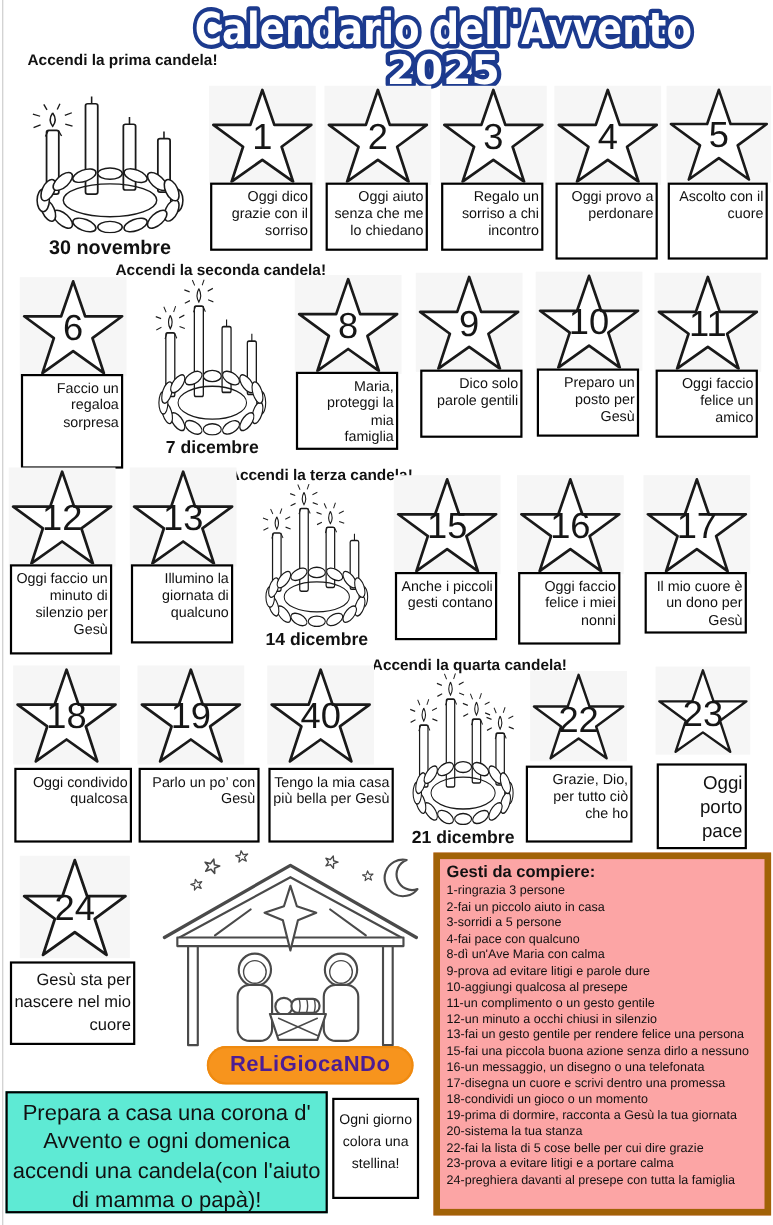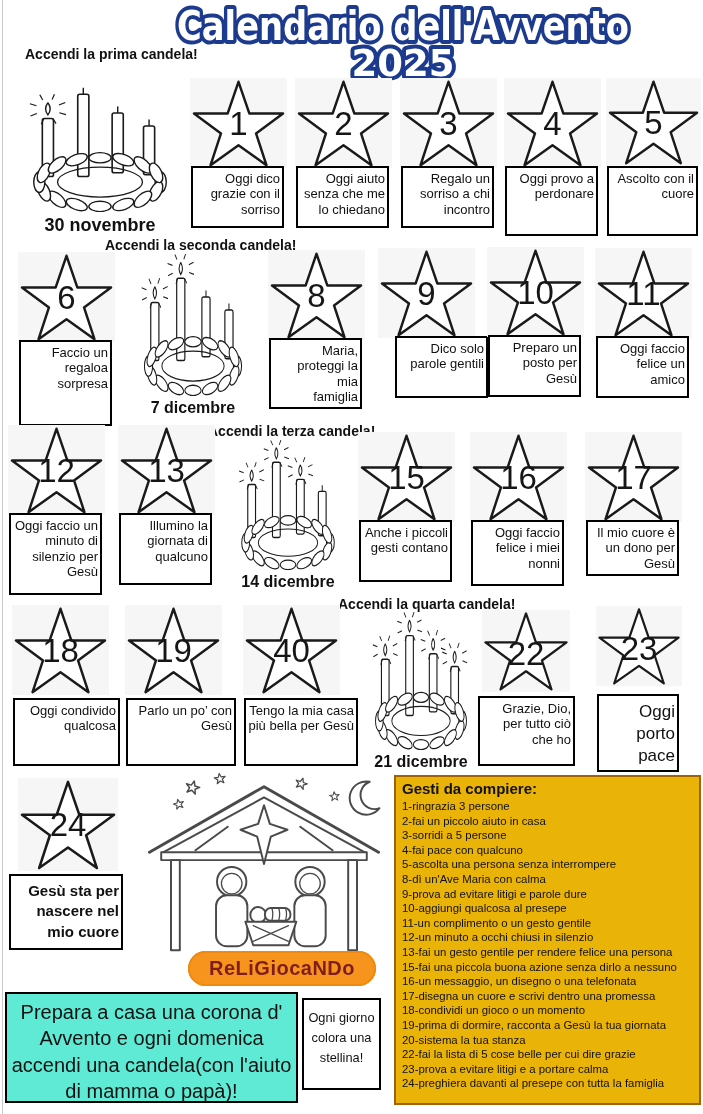--- a/index.html
+++ b/index.html
@@ -8,38 +8,38 @@
   #page::before{content:"";position:absolute;left:2px;top:0;width:1px;height:1114px;background:#c9c9c9;}
   .abs{position:absolute;}
   .heading{position:absolute;font-weight:bold;font-size:14px;white-space:nowrap;color:#111;}
   .cell{position:absolute;}
   .star-wrap{position:relative;background:#f6f6f6;}
   .star-num{position:absolute;left:0;top:30%;width:100%;text-align:center;
             font-size:33px;color:#161616;}
   .task-box{position:absolute;background:#fff;border:2px solid #000;box-sizing:border-box;
             font-size:13px;line-height:1.18;text-align:right;padding:3px 2px;}
   .task-box.big{font-size:17px;line-height:1.3;padding-top:5px;}
-  .task-box.boldtask{font-weight:bold;font-size:15px;line-height:1.35;padding-top:5px;}
+  .task-box.boldtask{font-weight:normal;font-size:15px;line-height:1.35;padding-top:5px;}
   .wreath{position:absolute;}
   .wreath-art svg{display:block;}
   .wreath-date{font-weight:bold;text-align:center;font-size:16px;margin-top:3px;}
   .wreath-date.lg{font-size:18px;}
   #gesti-box{position:absolute;left:394px;top:775px;width:307px;height:330px;
-             border:2px solid #a16207;box-sizing:border-box;padding:3px 6px;background:#eab308;}
+             border:6px solid #a16207;box-sizing:border-box;padding:3px 6px;background:#fca5a5;}
   .gesti-heading{font-weight:bold;font-size:15px;margin-bottom:2px;}
   .gesto{font-size:11.4px;line-height:14.6px;white-space:nowrap;}
   #corona-box{position:absolute;left:5px;top:992px;width:293px;height:111px;border:2px solid #000;
               box-sizing:border-box;font-size:20px;line-height:1.32;text-align:center;
               padding:5px 2px;background:#5eead4;}
   #stellina-box{position:absolute;left:302px;top:998px;width:79px;height:92px;border:2px solid #000;
               box-sizing:border-box;font-size:12.8px;line-height:1.55;text-align:center;
               padding:8px 2px;background:#fff;}
   #logo{position:absolute;left:188px;top:951px;width:188px;height:35px;background:#F7941D;
         border-radius:18px;display:flex;align-items:center;justify-content:center;
-        font-weight:bold;font-size:20px;letter-spacing:0.5px;color:#7f1d1d;
+        font-weight:bold;font-size:20px;letter-spacing:0.5px;color:#4c1d95;
         box-shadow:0 0 0 2px #ef8a10 inset;}
   #nativity{position:absolute;left:138px;top:772px;width:252px;height:186px;}
 </style>
 </head>
 <body>
 
 <div id="page">
 
   <svg class="abs" viewBox="0 0 470 80" style="left:168px;top:2px;width:470px;height:80px;overflow:visible">
     <text x="235" y="38" text-anchor="middle" font-family="DejaVu Sans, sans-serif" font-size="40" font-weight="bold" fill="#ffffff" paint-order="stroke" stroke-width="8" stroke-linejoin="round" textLength="452" lengthAdjust="spacingAndGlyphs" stroke="#1c3a8e">Calendario dell'Avvento</text>
@@ -300,21 +300,21 @@
       <div class="cell" style="left: 268px; top: 250px; width: 97px;">
         <div class="star-wrap" style="width: 97px; height: 90px;"><svg viewBox="0 0 100 95" width="97" height="90">
             <path d="M50 4 L61.5 37.5 L97 37.5 L68.5 58.5 L79.5 92 L50 71 L20.5 92 L31.5 58.5 L3 37.5 L38.5 37.5 Z" fill="#fff" stroke="#1a1a1a" stroke-width="2.6" stroke-linejoin="round"></path>
           </svg><span class="star-num">8</span></div>
         <div class="task-box" style="top: 88px; left: 1px; width: 93px; min-height: 66px; padding-left: 20px;">Maria, proteggi la mia famiglia</div>
       </div>
       <div class="cell" style="left: 378px; top: 248px; width: 97px;">
         <div class="star-wrap" style="width: 97px; height: 90px;"><svg viewBox="0 0 100 95" width="97" height="90">
             <path d="M50 4 L61.5 37.5 L97 37.5 L68.5 58.5 L79.5 92 L50 71 L20.5 92 L31.5 58.5 L3 37.5 L38.5 37.5 Z" fill="#fff" stroke="#1a1a1a" stroke-width="2.6" stroke-linejoin="round"></path>
           </svg><span class="star-num">9</span></div>
-        <div class="task-box" style="top: 88px; left: 17px; width: 93px; min-height: 62px;">Dico solo parole gentili</div>
+        <div class="task-box" style="top: 88px; left: 4px; width: 93px; min-height: 62px;">Dico solo parole gentili</div>
       </div>
       <div class="cell" style="left: 487px; top: 247px; width: 97px;">
         <div class="star-wrap" style="width: 97px; height: 90px;"><svg viewBox="0 0 100 95" width="97" height="90">
             <path d="M50 4 L61.5 37.5 L97 37.5 L68.5 58.5 L79.5 92 L50 71 L20.5 92 L31.5 58.5 L3 37.5 L38.5 37.5 Z" fill="#fff" stroke="#1a1a1a" stroke-width="2.6" stroke-linejoin="round"></path>
           </svg><span class="star-num">10</span></div>
         <div class="task-box" style="top: 88px; left: 1px; width: 93px; min-height: 62px;">Preparo un posto per Gesù</div>
       </div>
       <div class="cell" style="left: 595px; top: 248px; width: 97px;">
         <div class="star-wrap" style="width: 97px; height: 90px;"><svg viewBox="0 0 100 95" width="97" height="90">
             <path d="M50 4 L61.5 37.5 L97 37.5 L68.5 58.5 L79.5 92 L50 71 L20.5 92 L31.5 58.5 L3 37.5 L38.5 37.5 Z" fill="#fff" stroke="#1a1a1a" stroke-width="2.6" stroke-linejoin="round"></path>
@@ -421,21 +421,20 @@
 
   <div id="logo">ReLiGiocaNDo</div>
 
   <div id="gesti-box">
     <div class="gesti-heading">Gesti da compiere:</div>
     <div id="gesti-list">
         <div class="gesto">1-ringrazia 3 persone</div>
         <div class="gesto">2-fai un piccolo aiuto in casa</div>
         <div class="gesto">3-sorridi a 5 persone</div>
         <div class="gesto">4-fai pace con qualcuno</div>
-        <div class="gesto">5-ascolta una persona senza interrompere</div>
         <div class="gesto">8-dì un'Ave Maria con calma</div>
         <div class="gesto">9-prova ad evitare litigi e parole dure</div>
         <div class="gesto">10-aggiungi qualcosa al presepe</div>
         <div class="gesto">11-un complimento o un gesto gentile</div>
         <div class="gesto">12-un minuto a occhi chiusi in silenzio</div>
         <div class="gesto">13-fai un gesto gentile per rendere felice una persona</div>
         <div class="gesto">15-fai una piccola buona azione senza dirlo a nessuno</div>
         <div class="gesto">16-un messaggio, un disegno o una telefonata</div>
         <div class="gesto">17-disegna un cuore e scrivi dentro una promessa</div>
         <div class="gesto">18-condividi un gioco o un momento</div>

